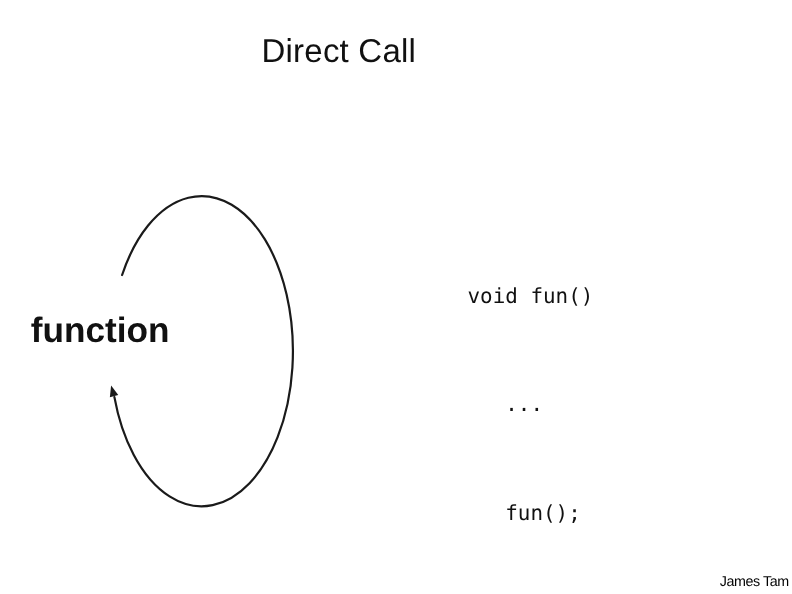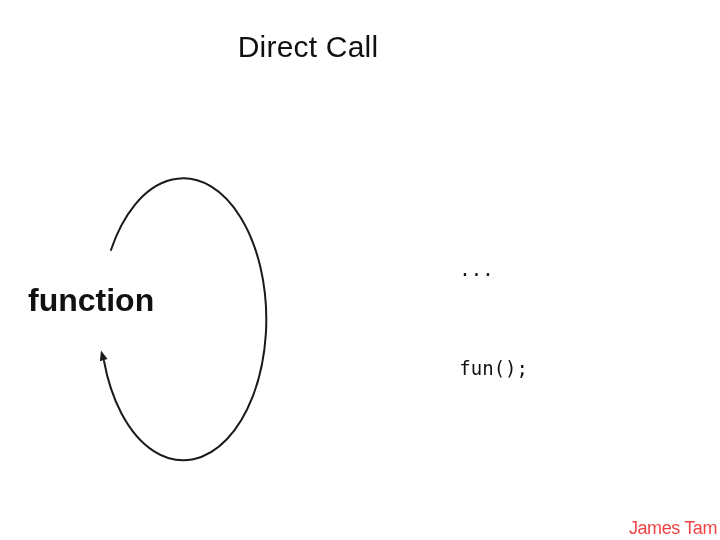--- a/index.html
+++ b/index.html
@@ -54,40 +54,41 @@
     white-space: pre;
   }
   .code-line {
     display: block;
     white-space: pre;
   }
   .author-credit {
     position: absolute;
     top: 522px;
     right: 3px;
-    font-size: 18px;
+    font-size: 13px;
     line-height: 13px;
-    color: #ef4444;
+    color: #000000;
     letter-spacing: -0.4px;
   }
 </style>
 </head>
 <body>
 
 <div class="slide">
 
   <div class="slide-title">Direct Call</div>
 
   <svg class="loop-arrow-svg" viewBox="0 0 720 540" xmlns="http://www.w3.org/2000/svg">
     <path d="M 111 250 A 83 141 0 1 1 104 361" fill="none" stroke="#1a1a1a" stroke-width="2" stroke-linecap="round"></path>
     <polygon points="101,350.5 107.5,359 99.9,361.2" fill="#1a1a1a"></polygon>
   </svg>
 
   <div class="function-label">function</div>
 
   <div class="code-block">
+    <span class="code-line">void fun()</span>
     <span class="code-line">   ...</span>
     <span class="code-line">   fun();</span>
   </div>
 
   <div class="author-credit">James Tam</div>
 
 </div>
 
 </body></html>

